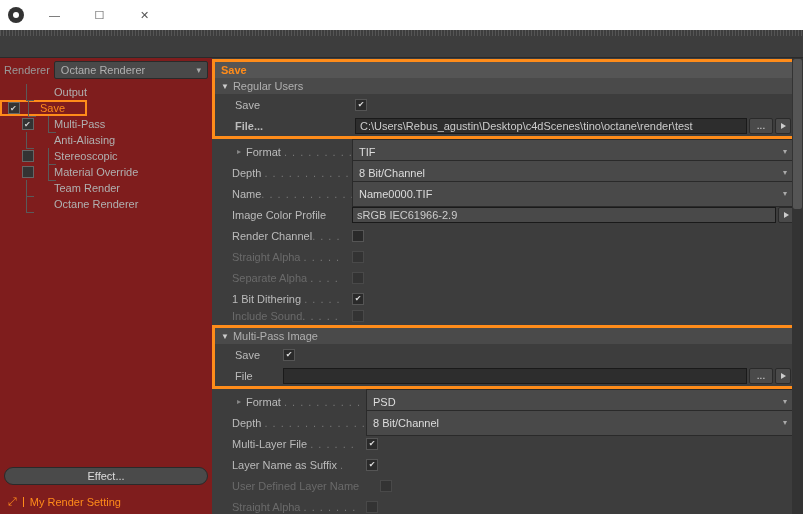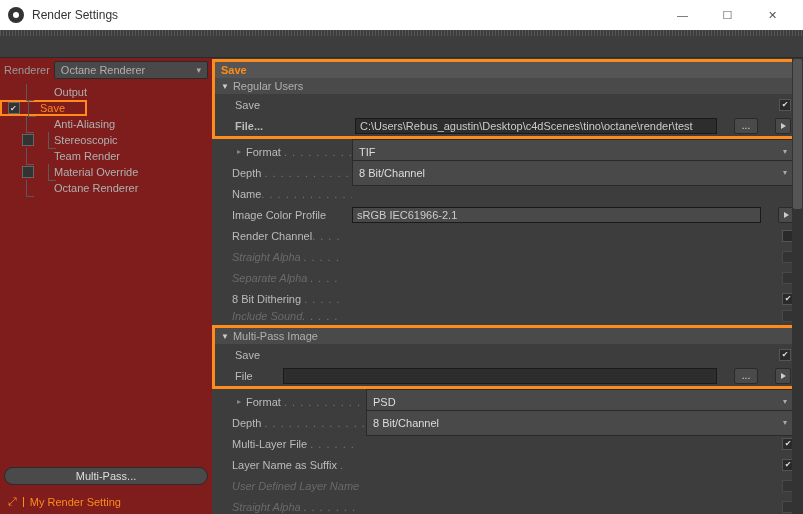--- a/index.html
+++ b/index.html
@@ -34,41 +34,40 @@
 .rs-row { display:flex; align-items:center; gap:6px; color:#ff8c1a; padding:2px 4px;}
 .rs-exp { color:#ff8c1a; }
 .content { flex:1; background:#3d3d3d; position:relative; }
 .content-inner { padding: 1px 3px 3px 0;}
 .hl-block { border:3px solid #ff8c1a; margin-bottom:2px;}
 .section-header { background:#555; color:#ff8c1a; font-weight:bold; padding:2px 6px; font-size:11px;}
 .group-header { background:#4a4a4a; padding:2px 6px; display:flex; align-items:center; gap:4px; cursor:pointer;}
 .group-header .tri { font-size:8px; color:#ccc;}
 .row { display:flex; align-items:center; height:21px; padding-left:20px;}
 .row-label { width:120px; color:#bbb; white-space:nowrap; overflow:hidden; position:relative;}
-.row-label.disabled { color:#6a6a6a;font-style:italic;}
+.row-label.disabled { color:#6a6a6a;}
 .dots { color:#777; letter-spacing:1px;}
-.row-input { flex:1; display:flex; align-items:center; gap:17px; padding-right:6px;justify-content:flex-end;}
+.row-input { flex:1; display:flex; align-items:center; gap:2px; padding-right:6px;}
 .checkbox { width:12px; height:12px; background:#2a2a2a; border:1px solid #555; cursor:pointer; display:flex; align-items:center; justify-content:center;}
 .checkbox.checked::after { content:'✔'; color:#ddd; font-size:8px;}
 .text-field { flex:1; background:#2d2d2d; border:1px solid #1a1a1a; height:16px; padding:0 4px; color:#ccc; font-size:10px; display:flex; align-items:center;}
 .browse-btn { width:24px; height:16px; background:#4a4a4a; border:1px solid #2a2a2a; border-radius:2px; display:flex; align-items:center; justify-content:center; cursor:pointer; font-size:10px; color:#ddd;}
 .play-btn { width:16px; height:16px; background:#4a4a4a; border:1px solid #2a2a2a; border-radius:2px; display:flex; align-items:center; justify-content:center; cursor:pointer;}
 .play-btn::after { content:''; border-left:5px solid #ccc; border-top:3px solid transparent; border-bottom:3px solid transparent;}
 .dropdown { flex:1; background:#494949; border:1px solid #2a2a2a; height:16px; padding:12px 6px; color:#ddd; font-size:10px; display:flex; align-items:center; position:relative; cursor:pointer;}
 .dropdown::after { content:'▾'; position:absolute; right:6px; color:#aaa; font-size:8px;}
 .indent-tri { width:14px; color:#888; font-size:8px; text-align:center;}
 .scrollbar { position:absolute; right:0; top:0; bottom:0; width:11px; background:#333;}
 .scrollbar-thumb { position:absolute; left:1px; right:1px; top:1px; height:150px; background:#555; border-radius:2px;}
 </style>
 </head>
 <body>
 
 <div class="titlebar">
   <div class="titlebar-icon"></div>
-  <div class="titlebar-title">Render Settings</div>
   <div class="win-controls">
     <div class="win-btn">—</div>
     <div class="win-btn">☐</div>
     <div class="win-btn">✕</div>
   </div>
 </div>
 <div class="grip"></div>
 <div class="toolbar-row"></div>
 
 <div class="main">
@@ -90,51 +89,57 @@
           <span style="width:6px"></span>
           <span class="tree-check checked"></span>
           <span style="position:relative; width:16px;">
               <span style="position:absolute; left:4px; top:-8px; height:16px; border-left:1px solid #5a5a5a;"></span>
               <span style="position:absolute; left:4px; top:8px; width:8px; border-top:1px solid #5a5a5a;"></span>
             </span>
           <span class="txt" style="color:#ff8c1a">Save</span>
         </span>
       </div>
       <div class="tree-item">
+          <span style="width:6px"></span>
+          <span class="tree-check checked"></span>
+          <span class="branch" style="width:16px"></span>
+          <span class="txt">Multi-Pass</span>
+        </div>
+      <div class="tree-item">
           <span class="branch"></span>
           <span style="width:16px"></span>
           <span class="txt">Anti-Aliasing</span>
         </div>
       <div class="tree-item">
           <span style="width:6px"></span>
           <span class="tree-check"></span>
           <span class="branch" style="width:16px"></span>
           <span class="txt">Stereoscopic</span>
         </div>
       <div class="tree-item">
-          <span class="branch"></span>
-          <span style="width:16px"></span>
-          <span class="txt">Team Render</span>
-        </div>
-      <div class="tree-item">
           <span style="width:6px"></span>
           <span class="tree-check"></span>
           <span class="branch" style="width:16px"></span>
           <span class="txt">Material Override</span>
         </div>
+      <div class="tree-item">
+          <span class="branch"></span>
+          <span style="width:16px"></span>
+          <span class="txt">Team Render</span>
+        </div>
       <div class="tree-item last">
           <span class="branch"></span>
           <span style="width:16px"></span>
           <span class="txt">Octane Renderer</span>
         </div>
     </div>
     <div class="sidebar-bottom">
       <div class="btn-row">
         <div class="sb-btn">
-            <span>Multi-Pass...</span>
+            <span>Effect...</span>
           </div>
       </div>
       <div class="rs-row">
         <span class="rs-exp">⤢</span>
         <span style="border-left:1px solid #ff8c1a; height:10px;"></span>
         <span>My Render Setting</span>
       </div>
     </div>
   </div>
 
@@ -177,26 +182,31 @@
       <div class="row">
         <div class="row-label"><span>Depth</span> <span class="dots">. . . . . . . . . . .</span></div>
         <div class="row-input">
             <div class="dropdown">
               <span>8 Bit/Channel</span>
             </div>
           </div>
       </div>
       <div class="row">
         <div class="row-label"><span>Name</span><span class="dots">. . . . . . . . . . . .</span></div>
+        <div class="row-input">
+            <div class="dropdown">
+              <span>Name0000.TIF</span>
+            </div>
+          </div>
       </div>
       <div class="row">
         <div class="row-label"><span>Image Color Profile</span></div>
         <div class="row-input">
           <div class="text-field" style="background:#494949">
-              <span>sRGB IEC61966-2.1</span>
+              <span>sRGB IEC61966-2.9</span>
             </div>
           <div class="play-btn"></div>
         </div>
       </div>
       <div class="row">
         <div class="row-label"><span>Render Channel</span><span class="dots">. . . .</span></div>
         <div class="row-input">
             <span class="checkbox"></span>
           </div>
       </div>
@@ -206,21 +216,21 @@
             <span class="checkbox" style="opacity:.5"></span>
           </div>
       </div>
       <div class="row">
         <div class="row-label disabled"><span>Separate Alpha</span> <span class="dots">. . . .</span></div>
         <div class="row-input">
             <span class="checkbox" style="opacity:.5"></span>
           </div>
       </div>
       <div class="row">
-        <div class="row-label"><span>8 Bit Dithering</span> <span class="dots">. . . . .</span></div>
+        <div class="row-label"><span>1 Bit Dithering</span> <span class="dots">. . . . .</span></div>
         <div class="row-input">
             <span class="checkbox checked"></span>
           </div>
       </div>
       <div class="row" style="height:14px; overflow:hidden;">
         <div class="row-label disabled"><span>Include Sound</span><span class="dots">. . . . .</span></div>
         <div class="row-input">
             <span class="checkbox" style="opacity:.5"></span>
           </div>
       </div>

